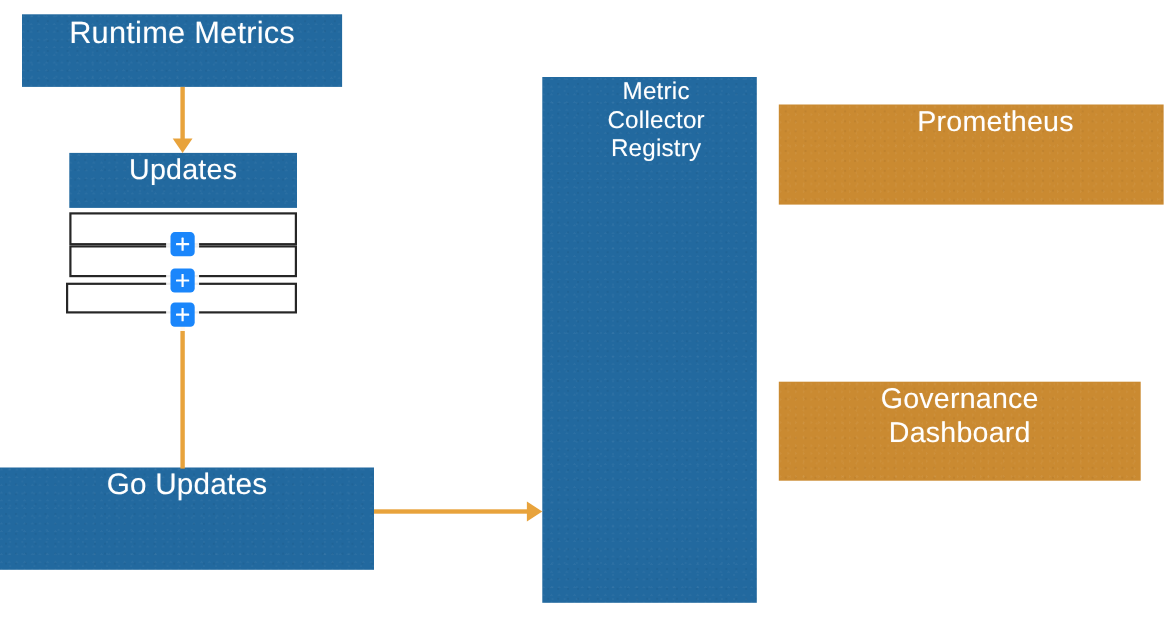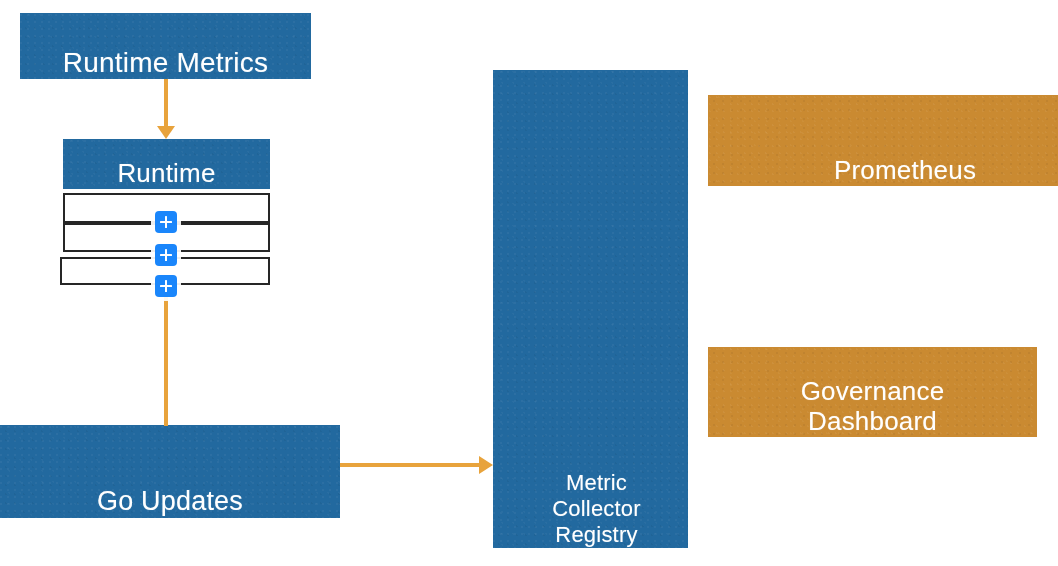--- a/index.html
+++ b/index.html
@@ -16,21 +16,21 @@
     height: 566px;
     background: #ffffff;
     overflow: hidden;
   }
 
   
   .box {
     position: absolute;
     box-sizing: border-box;
     display: flex;
-    align-items: flex-end;
+    align-items: flex-start;
     justify-content: center;
     text-align: center;
     color: #ffffff;
     line-height: 1.18;
     letter-spacing: 0.2px;
     user-select: none;
   }
   .box-blue {
     background-color: #22699f;
     background-image:
@@ -148,21 +148,21 @@
 <div id="canvas">
 
   <div class="box box-blue t-runtime" style="left:20px; top:13px; width:291px; height:66px;">
     <span class="label">Runtime Metrics</span>
   </div>
 
   <div class="conn-v" style="left:164px; top:79px; height:48px;"></div>
   <div class="arrow-down" style="left:157px; top:126px;"></div>
 
   <div class="box box-blue t-updates" style="left:63px; top:139px; width:207px; height:50px;">
-    <span class="label">Runtime</span>
+    <span class="label">Updates</span>
   </div>
 
   <div class="stack-row" style="left:63px; top:193px; width:207px; height:30px;">
     <span></span>
   </div>
   <div class="stack-row" style="left:63px; top:223px; width:207px; height:29px;">
     <span></span>
   </div>
   <div class="stack-row" style="left:60px; top:257px; width:210px; height:28px;">
     <span></span>

